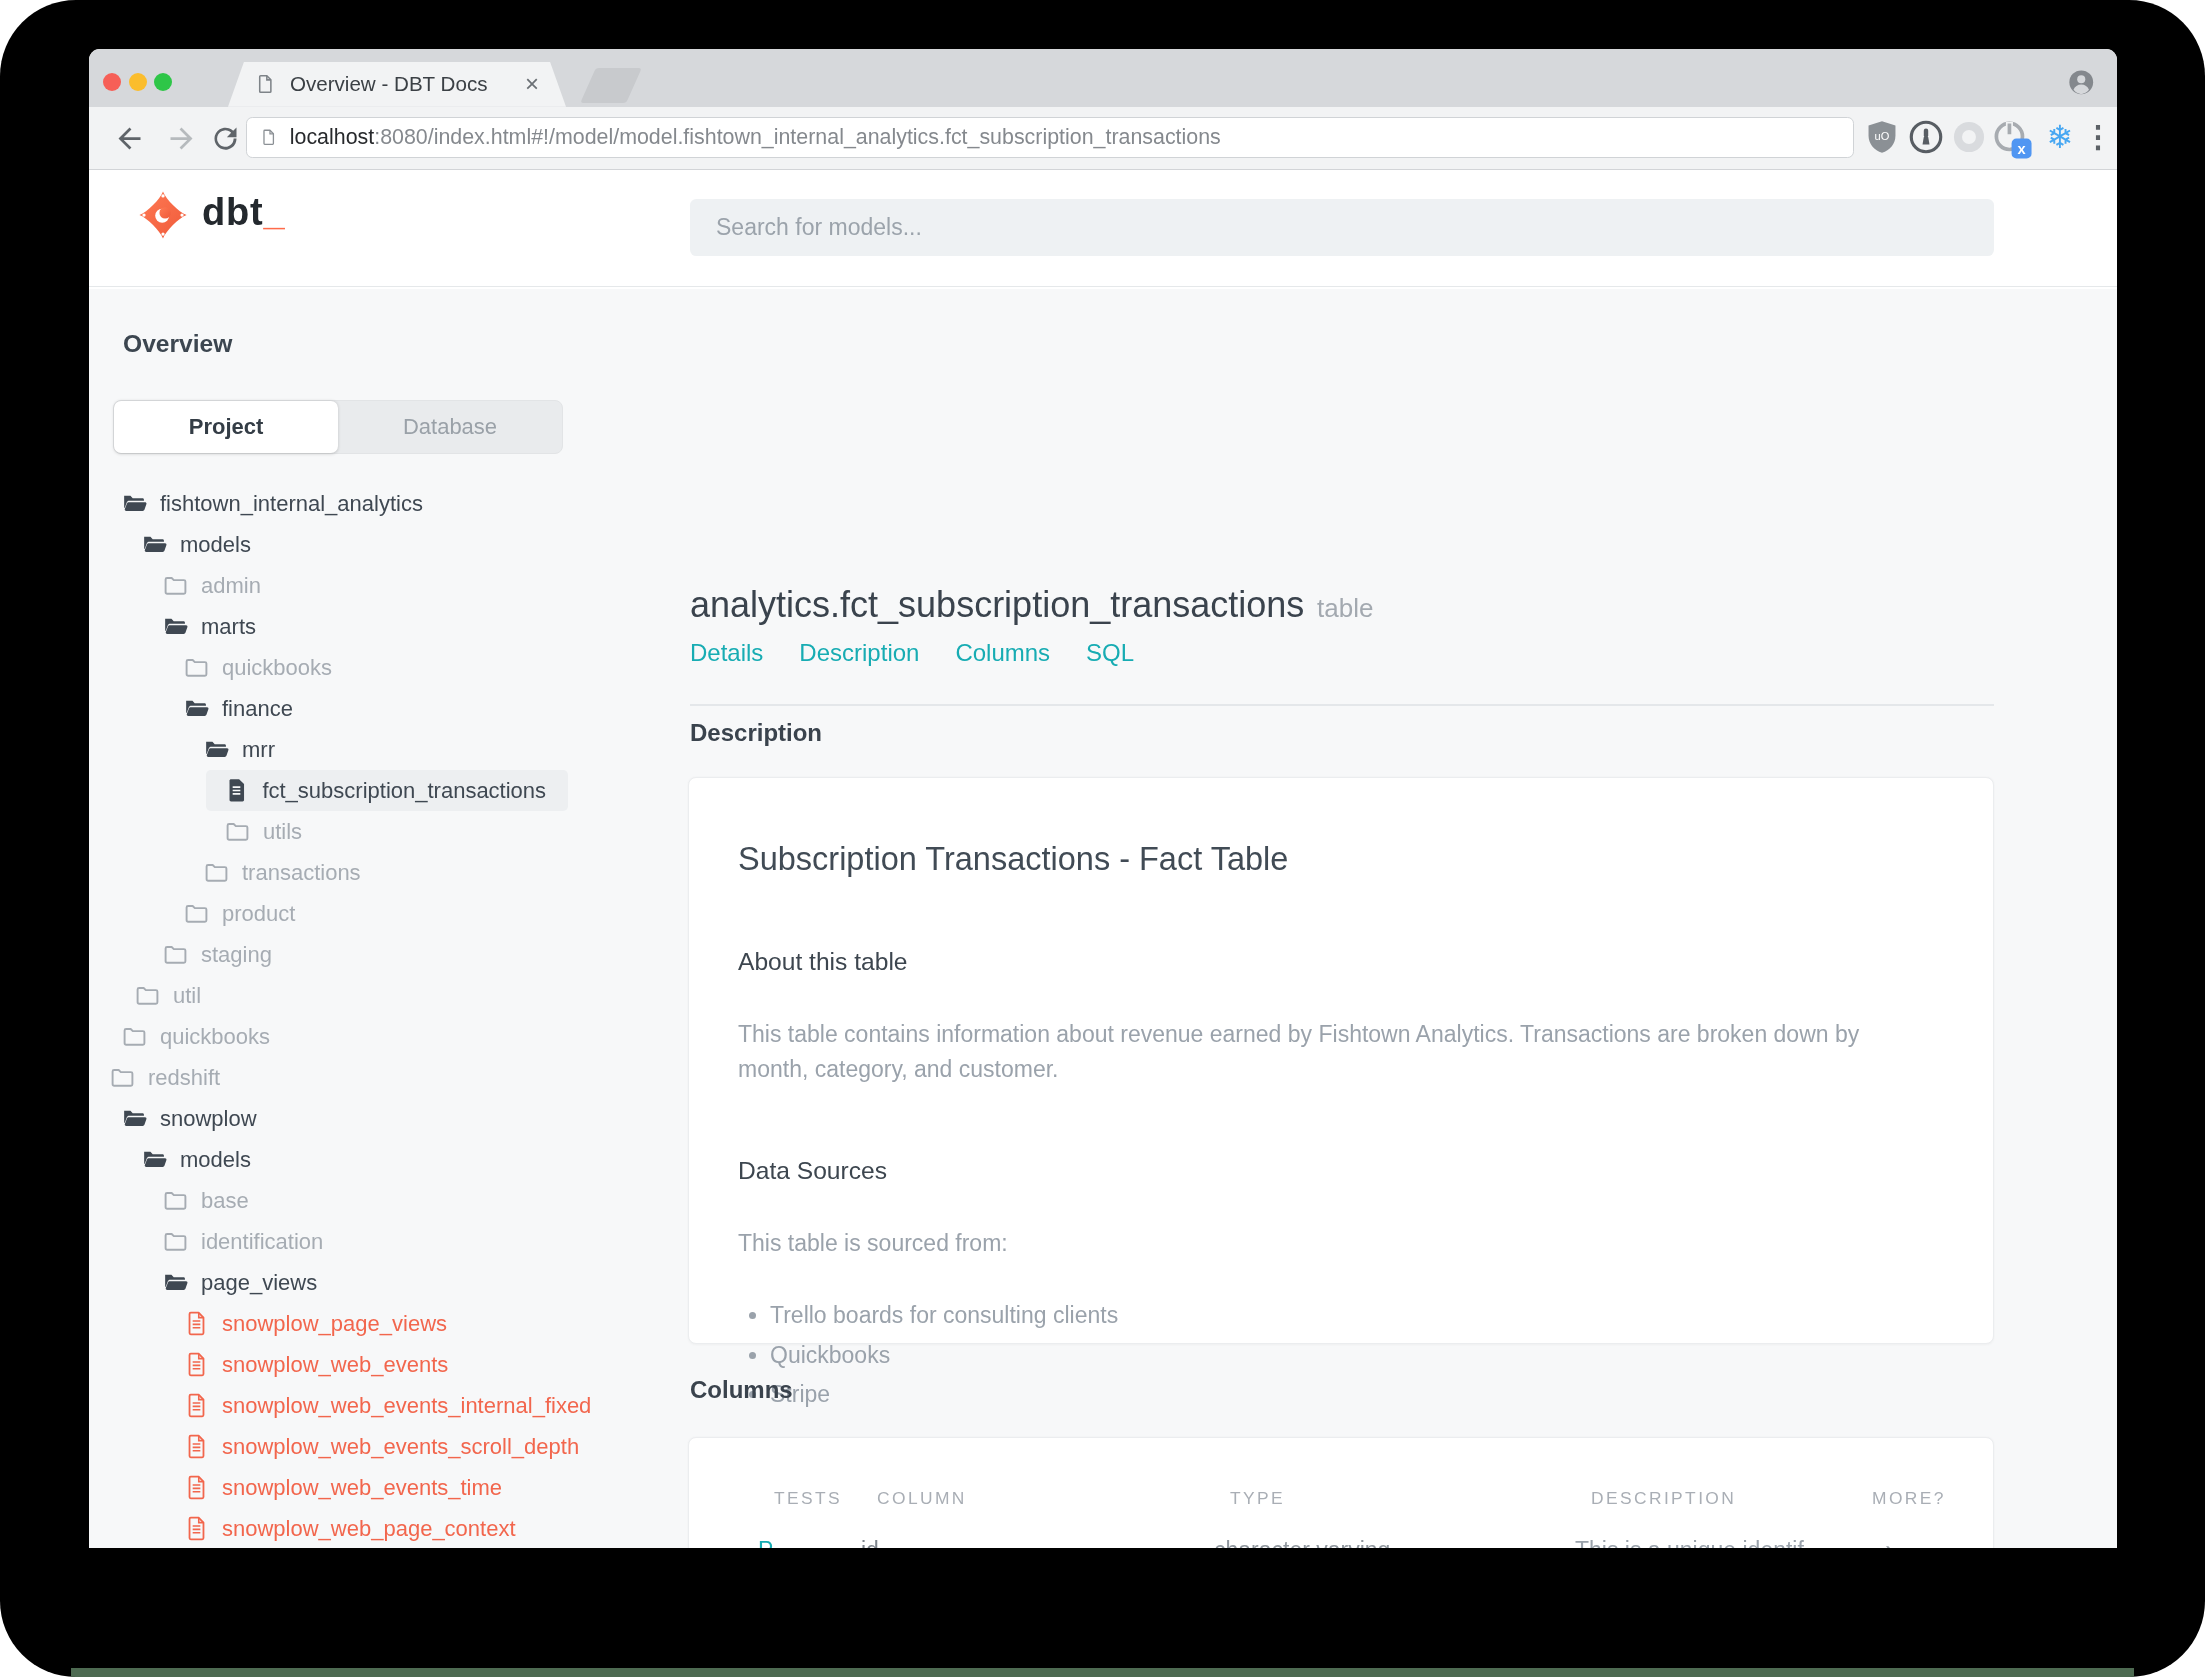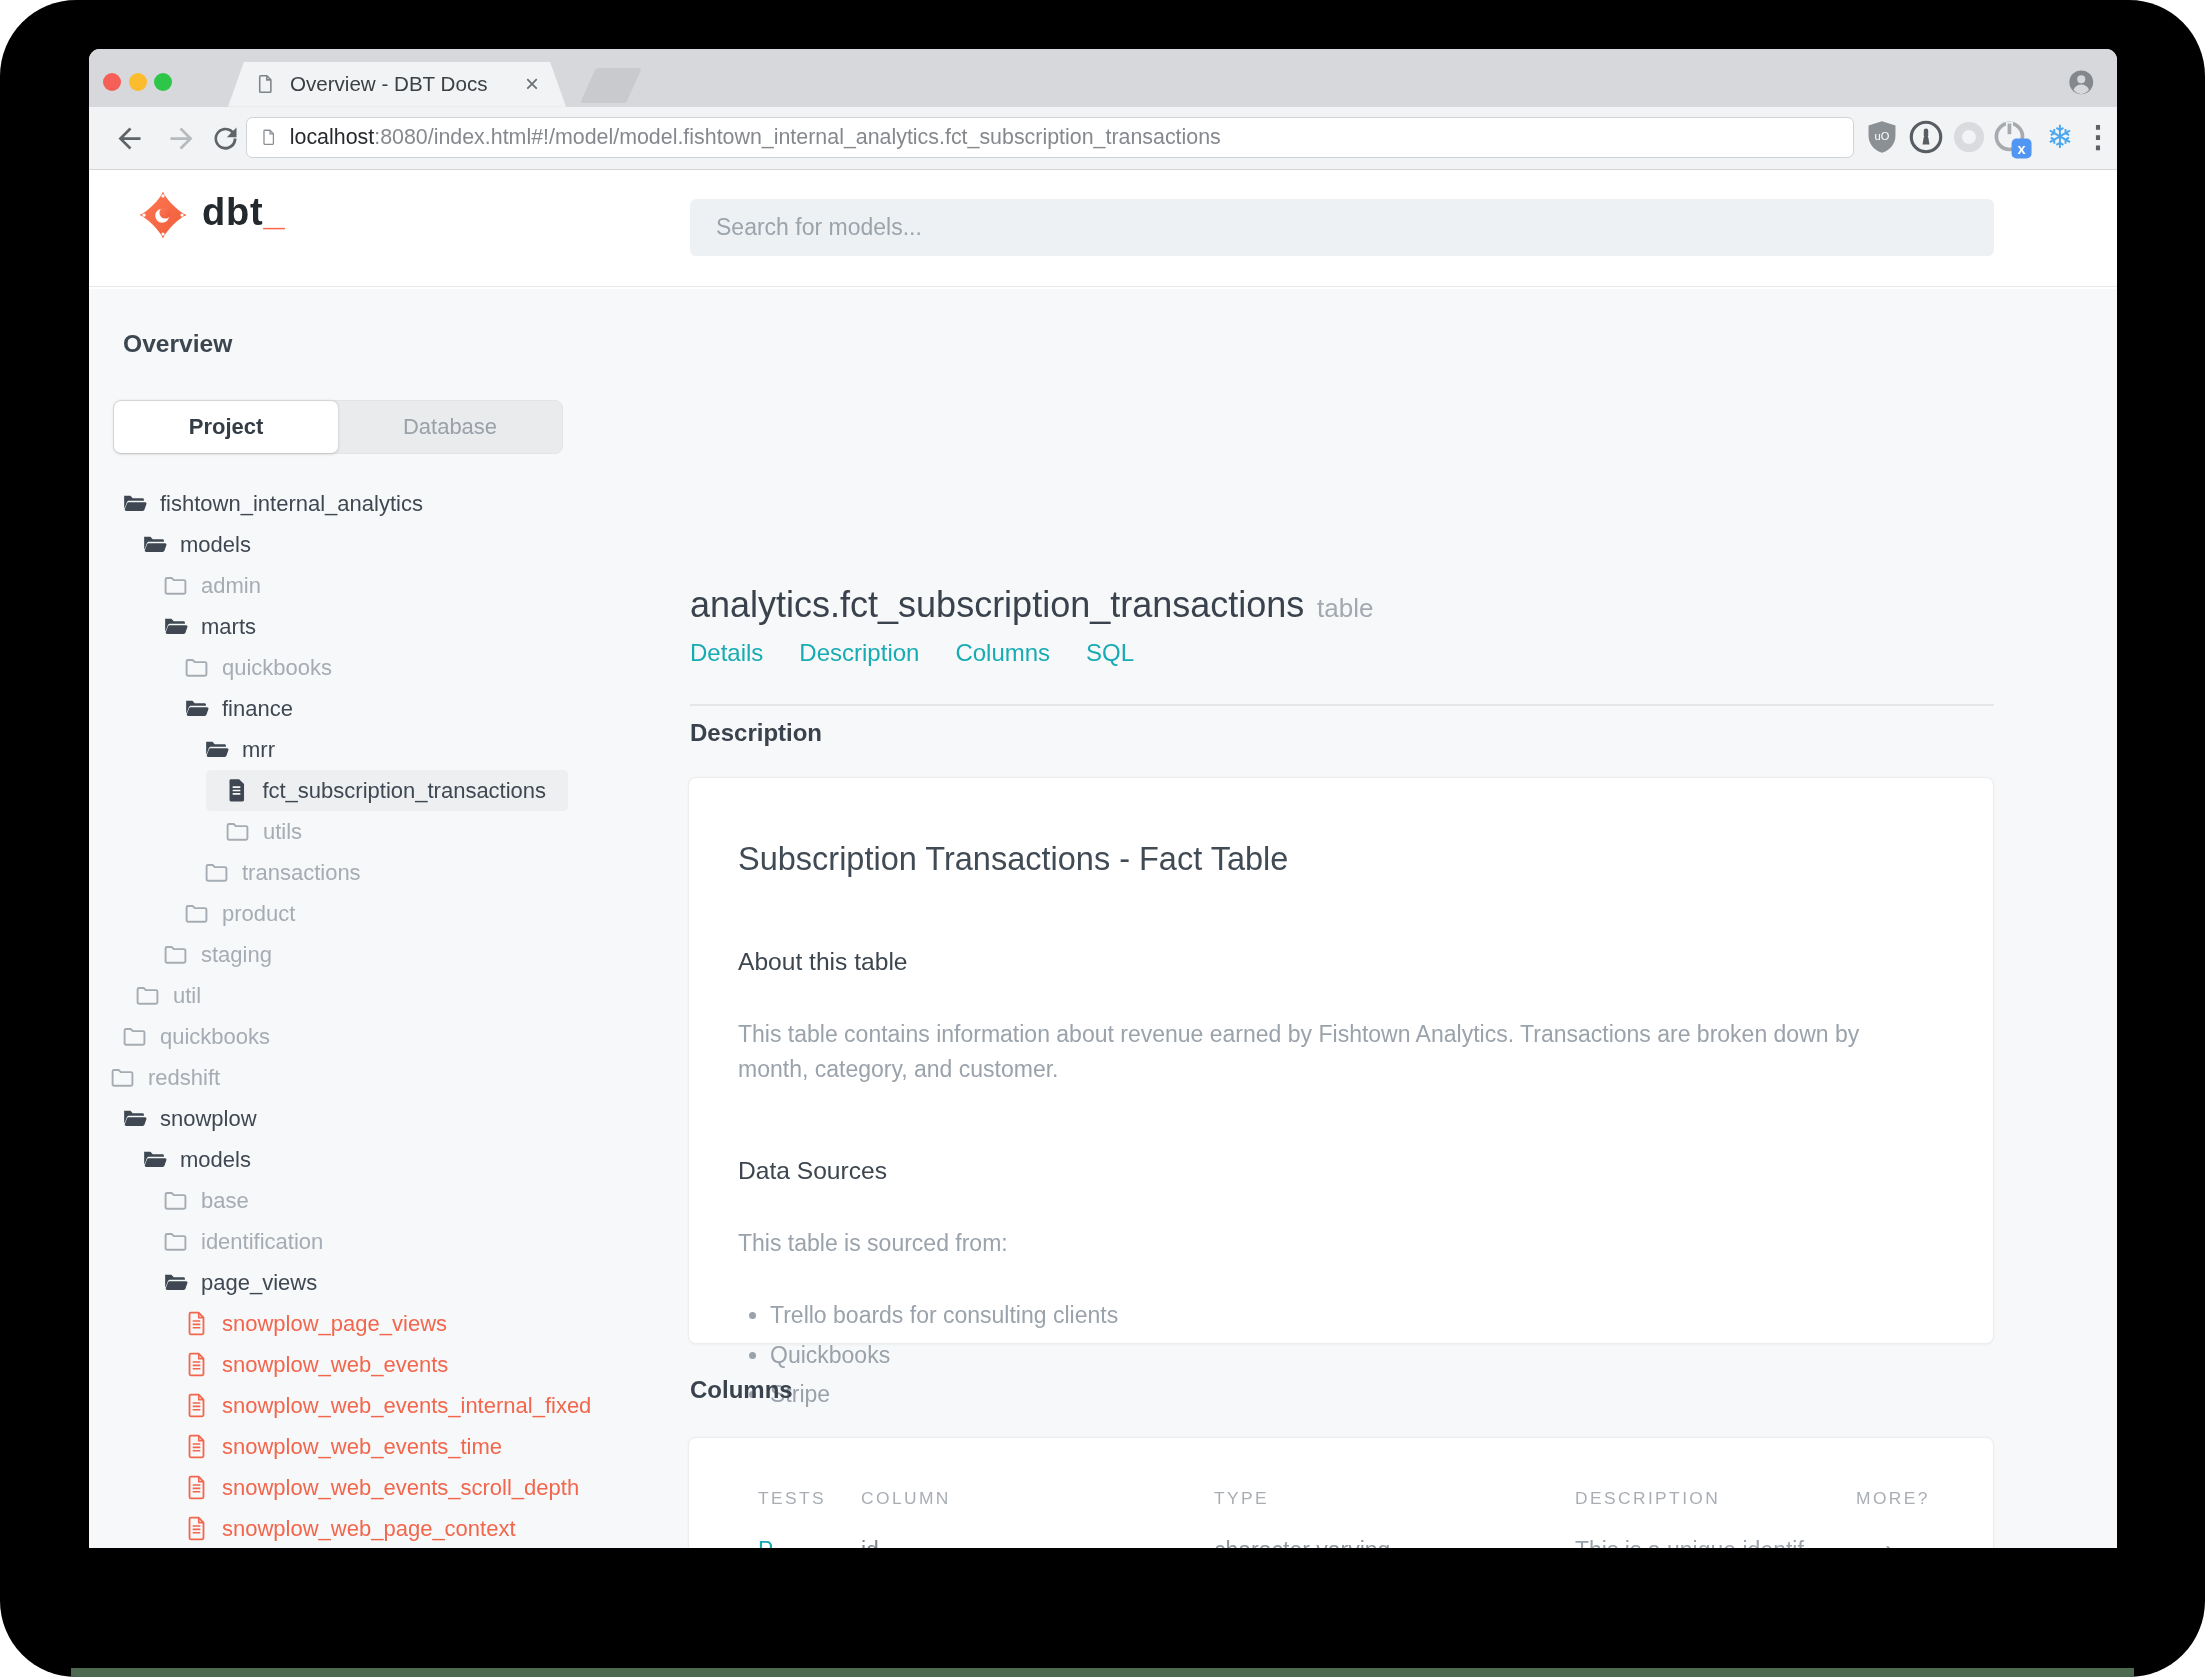--- a/index.html
+++ b/index.html
@@ -69,21 +69,21 @@
   .sec-heading{position:absolute;left:601px;font-size:24px;font-weight:700;color:#3a434d;}
   .card{position:absolute;left:599px;width:1306px;background:#fff;border:0.8px solid #ebedef;border-radius:8px;box-shadow:0 0.8px 2.4px rgba(0,0,0,.04);}
   .card-desc{top:488px;height:567px;padding:41px 49px;}
   .cd-title{font-size:32.5px;color:#414b55;margin:22px 0 0 0;font-weight:400;}
   .cd-h3{font-size:24.6px;color:#3d464f;font-weight:400;margin:70px 0 0 0;}
   .cd-p{font-size:23px;color:#9aa2ab;line-height:35px;margin:41px 0 0 0;max-width:1157px;}
   .cd-ul{margin:41px 0 0 0;padding-left:32px;}
   .cd-ul li{font-size:23px;color:#9aa2ab;margin-bottom:12.7px;}
   .card-cols{top:1148px;height:412px;padding:36px 48px 0 69px;}
   .tgrid{display:grid;grid-template-columns:103px 353px 361px 281px 1fr;align-items:center;}
-  .thead{height:48px;}
+  .thead{height:48px;margin-left:16px;}
   .thead span{font-size:17.4px;letter-spacing:2.4px;color:#a9aeb5;font-weight:500;}
   .trow{height:57px;font-size:23px;}
   .c-tests{color:#17acb3;letter-spacing:3.2px;}
   .c-col{color:#7e858d;}
   .c-type{color:#8f969d;}
   .c-desc{color:#9aa2ab;white-space:nowrap;overflow:hidden;}
   .c-more{color:#9aa0a6;font-size:27px;text-align:right;padding-right:51px;}
   .doc-icon svg,.ticon svg,.nav-ico svg{width:100%;height:100%;display:block;}
 </style>
 </head>
@@ -408,31 +408,31 @@
             <span class="tree-label">snowplow_web_events_internal_fixed</span>
           </div>
           <div class="tree-row resource" style="padding-left: 94px;">
             <span class="ticon">
               <svg viewBox="0 0 24 24">
                 <path fill="none" stroke="currentColor" stroke-width="1.6" stroke-linejoin="round" d="M5.8 3.5c0-.6.5-1.1 1.1-1.1h7l4.3 4.3v13.8c0 .6-.5 1.1-1.1 1.1H6.9c-.6 0-1.1-.5-1.1-1.1z"></path>
                 <path d="M14 2.6v4.2h4.2" fill="none" stroke="currentColor" stroke-width="1.4"></path>
                 <path d="M8.6 9.8h6.8M8.6 12.8h6.8M8.6 15.8h6.8" stroke="currentColor" stroke-width="1.4"></path>
               </svg>
             </span>
+            <span class="tree-label">snowplow_web_events_scroll_depth</span>
+          </div>
+          <div class="tree-row resource" style="padding-left: 94px;">
+            <span class="ticon">
+              <svg viewBox="0 0 24 24">
+                <path fill="none" stroke="currentColor" stroke-width="1.6" stroke-linejoin="round" d="M5.8 3.5c0-.6.5-1.1 1.1-1.1h7l4.3 4.3v13.8c0 .6-.5 1.1-1.1 1.1H6.9c-.6 0-1.1-.5-1.1-1.1z"></path>
+                <path d="M14 2.6v4.2h4.2" fill="none" stroke="currentColor" stroke-width="1.4"></path>
+                <path d="M8.6 9.8h6.8M8.6 12.8h6.8M8.6 15.8h6.8" stroke="currentColor" stroke-width="1.4"></path>
+              </svg>
+            </span>
             <span class="tree-label">snowplow_web_events_time</span>
-          </div>
-          <div class="tree-row resource" style="padding-left: 94px;">
-            <span class="ticon">
-              <svg viewBox="0 0 24 24">
-                <path fill="none" stroke="currentColor" stroke-width="1.6" stroke-linejoin="round" d="M5.8 3.5c0-.6.5-1.1 1.1-1.1h7l4.3 4.3v13.8c0 .6-.5 1.1-1.1 1.1H6.9c-.6 0-1.1-.5-1.1-1.1z"></path>
-                <path d="M14 2.6v4.2h4.2" fill="none" stroke="currentColor" stroke-width="1.4"></path>
-                <path d="M8.6 9.8h6.8M8.6 12.8h6.8M8.6 15.8h6.8" stroke="currentColor" stroke-width="1.4"></path>
-              </svg>
-            </span>
-            <span class="tree-label">snowplow_web_events_scroll_depth</span>
           </div>
           <div class="tree-row resource" style="padding-left: 94px;">
             <span class="ticon">
               <svg viewBox="0 0 24 24">
                 <path fill="none" stroke="currentColor" stroke-width="1.6" stroke-linejoin="round" d="M5.8 3.5c0-.6.5-1.1 1.1-1.1h7l4.3 4.3v13.8c0 .6-.5 1.1-1.1 1.1H6.9c-.6 0-1.1-.5-1.1-1.1z"></path>
                 <path d="M14 2.6v4.2h4.2" fill="none" stroke="currentColor" stroke-width="1.4"></path>
                 <path d="M8.6 9.8h6.8M8.6 12.8h6.8M8.6 15.8h6.8" stroke="currentColor" stroke-width="1.4"></path>
               </svg>
             </span>
             <span class="tree-label">snowplow_web_page_context</span>

